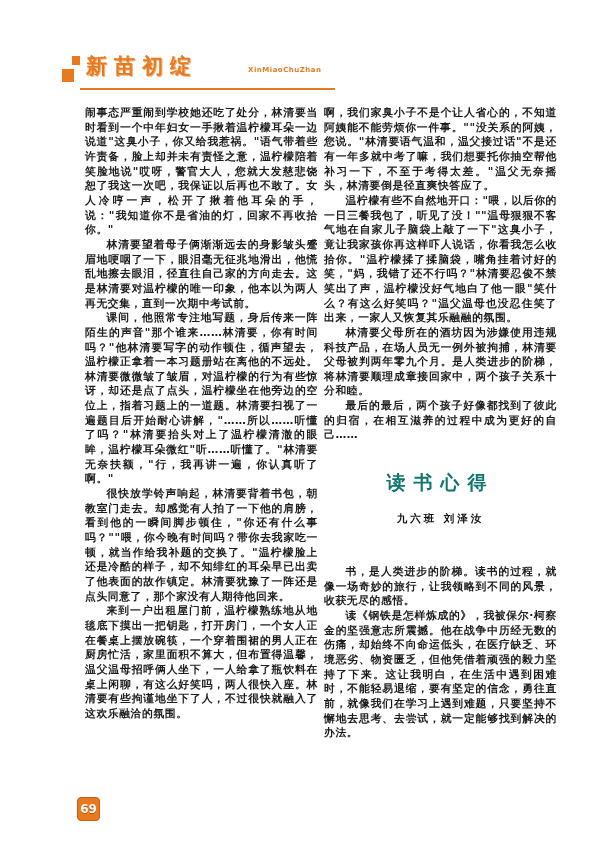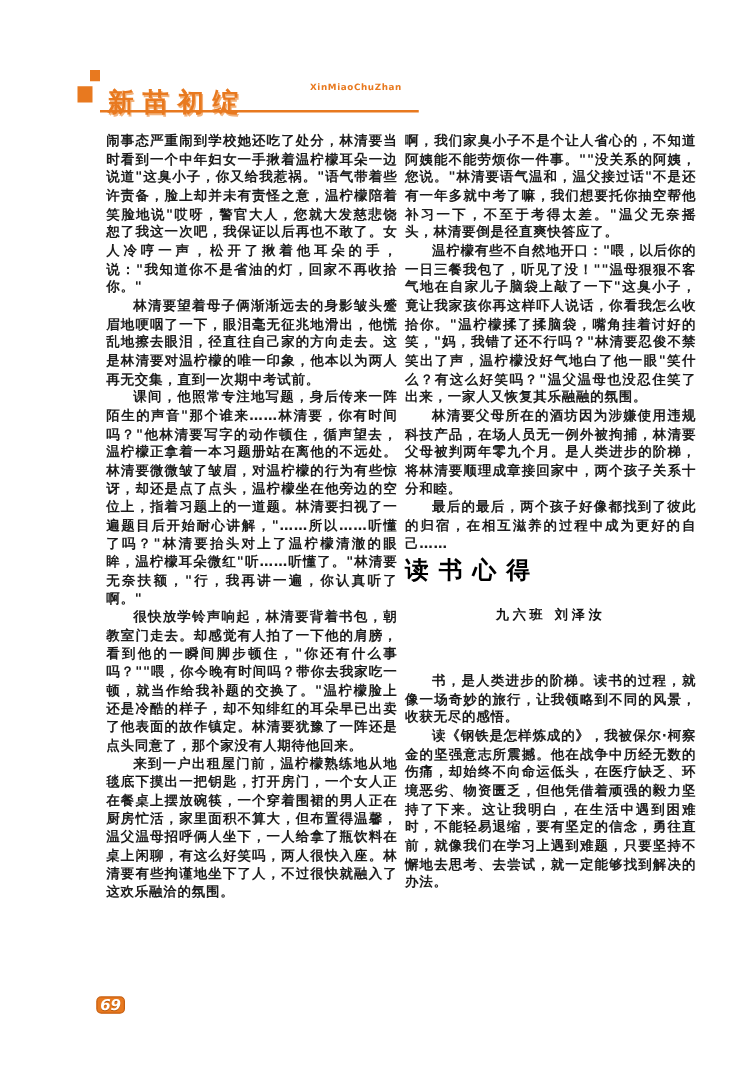--- a/index.html
+++ b/index.html
@@ -12,21 +12,21 @@
     overflow: hidden;
   }
   .page { position: absolute; inset: 0; background: #fff; }
 
   
   .header { position: absolute; left: 62px; top: 50px; width: 280px; height: 40px; }
   .logo-mark { position: absolute; left: 0; top: 6px; width: 18px; height: 26px; }
   .logo-sq-big   { position: absolute; left: 0; bottom: 0; width: 12px; height: 13px; background: #e8791f; }
   .logo-sq-small { position: absolute; right: 0; top: 0;  width: 8px;  height: 9px;  background: #e8791f; }
   .header-title {
-    position: absolute; left: 24px; top: 18px;
+    position: absolute; left: 24px; top: 2px;
     font-size: 21px; font-weight: 800; color: #e8791f;
     letter-spacing: 7px; white-space: nowrap;
     text-shadow: 1px 1px 0 #f2b27c;
   }
   .header-pinyin {
     position: absolute; left: 186px; top: 16px;
     font-size: 7px; font-weight: 700; color: #e8791f;
     letter-spacing: 0.5px; white-space: nowrap; text-align: center;
   }
   .header-rule {
@@ -44,42 +44,43 @@
     font-size: 10.8px; line-height: 14.65px;
     font-weight: 700; color: #1c1c1c;
     text-align: justify; text-justify: inter-character;
     letter-spacing: 0.6px;
     word-break: break-all;
   }
   .para.indent { text-indent: 2em; }
 
   
   .section-title {
-    font-size: 19px; font-weight: 800; color: #000000;
+    margin-top: 27px;
+    text-align: center;
+    font-size: 19px; font-weight: 800; color: #0f766e;
     letter-spacing: 8px;
   }
   .section-byline {
     margin-top: 16px;
     text-align: center;
     font-size: 10.5px; font-weight: 700; color: #111;
     letter-spacing: 3px;
   }
   .section-body { margin-top: 39px; }
 
   
   .page-badge {
     position: absolute; left: 77px; top: 797px;
-    width: 23px; height: 14px;
+    width: 23px; height: 24px;
     background: #e8791f;
     border: 1px solid #c75f10;
     border-radius: 4px;
     display: flex; align-items: center; justify-content: center;
     color: #ffffff; font-size: 12px; font-weight: 800;
     text-shadow: 0 1px 0 #b35408;
-    font-style: italic;
   }
 </style>
 </head>
 <body>
 
 <div class="page">
 
   <div class="header">
     <div class="logo-mark">
       <div class="logo-sq-small"></div>

